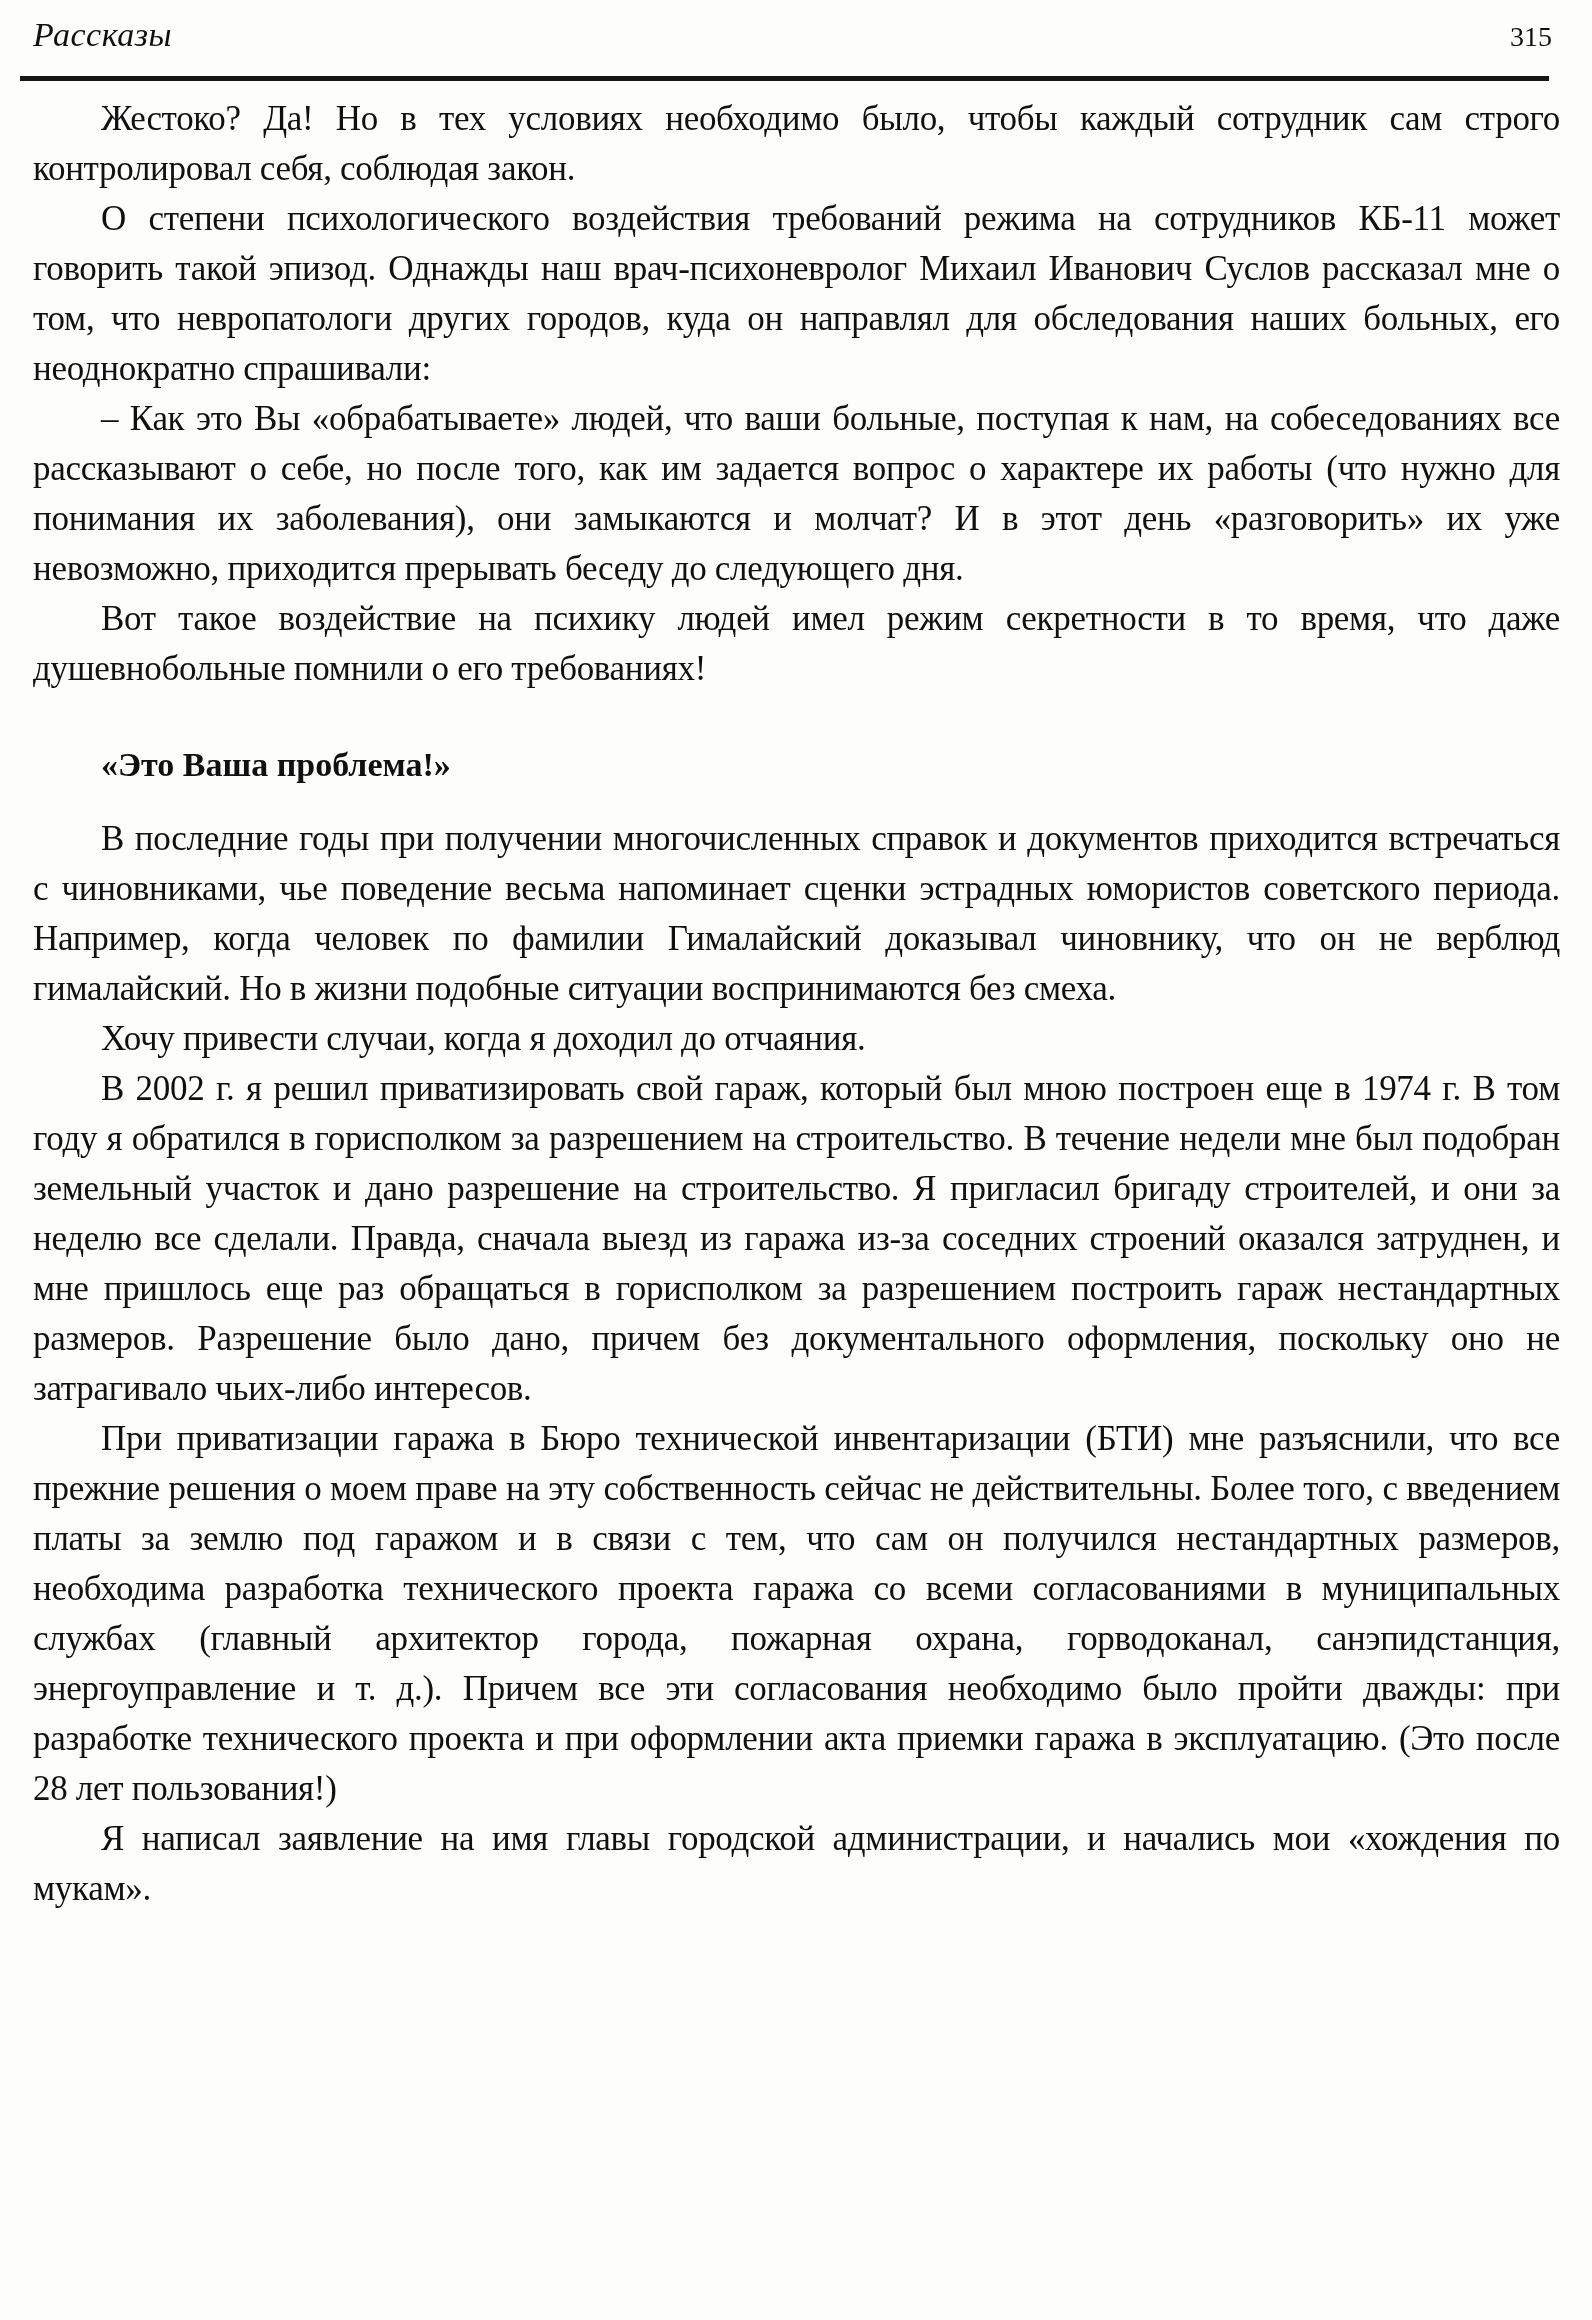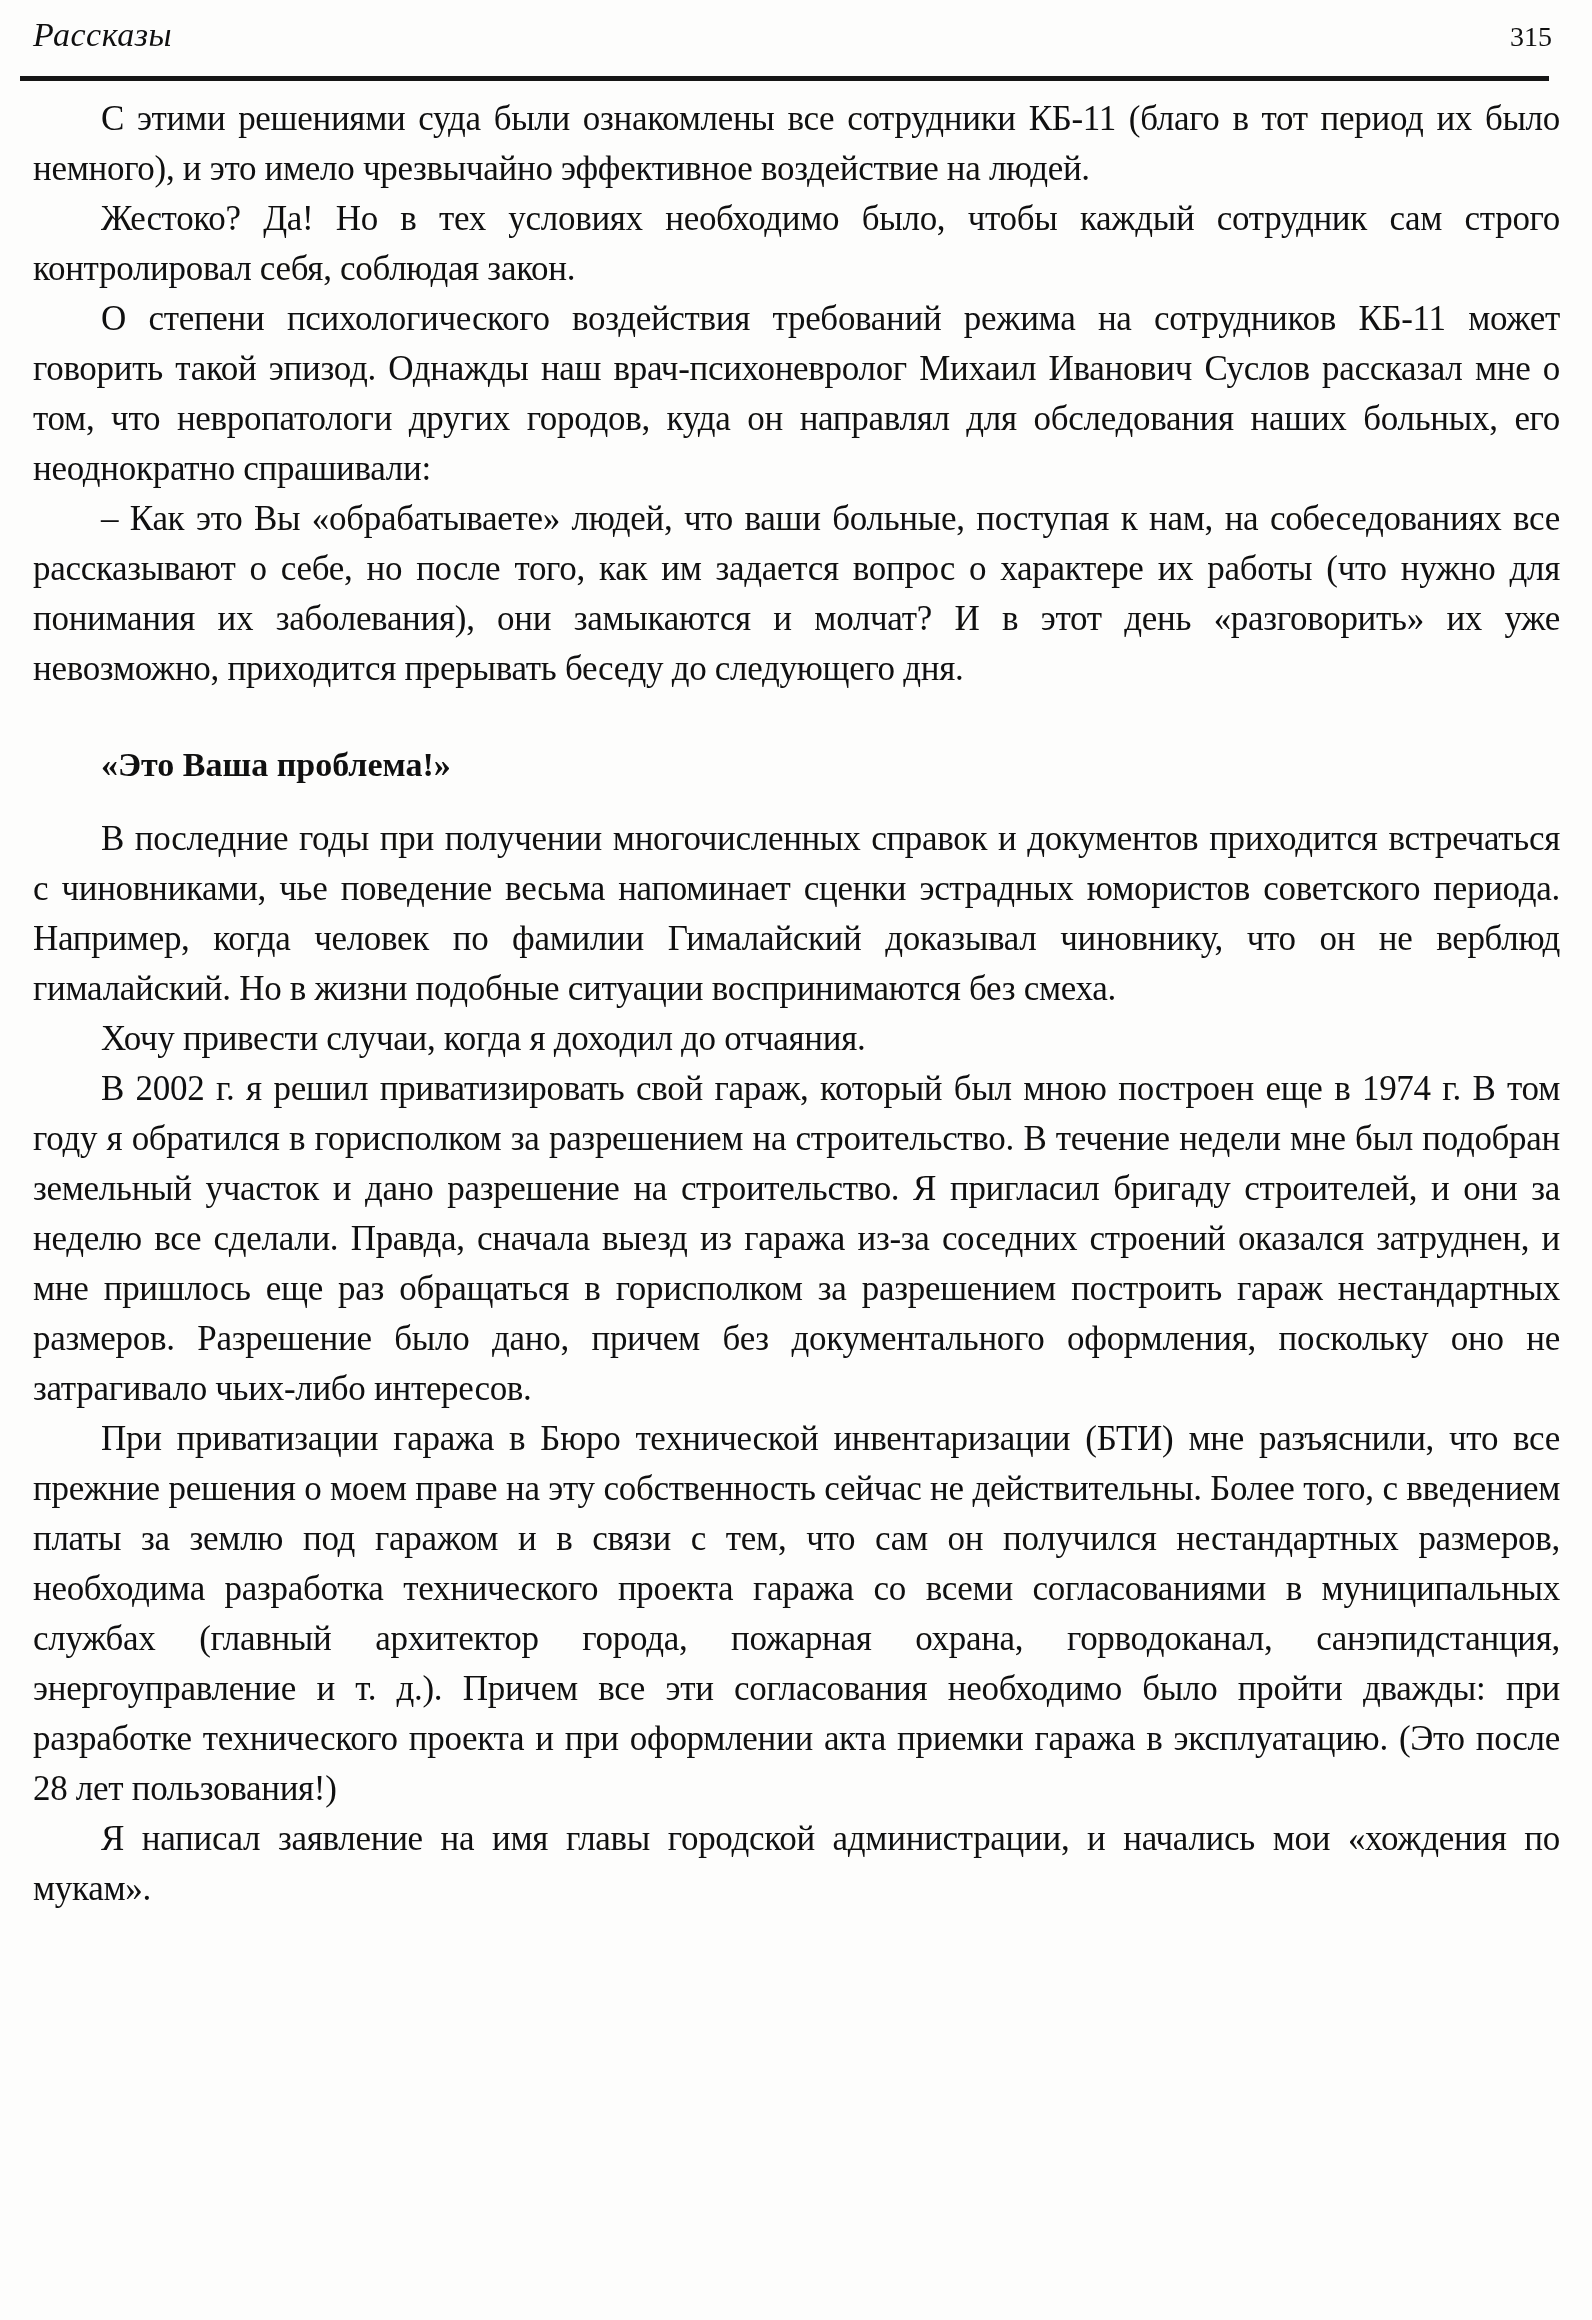--- a/index.html
+++ b/index.html
@@ -59,24 +59,24 @@
 </head>
 <body>
 
 <div class="page">
   <header class="page-header">
     <span class="running-title">Рассказы</span>
     <span class="page-number">315</span>
   </header>
   <div class="header-rule"></div>
   <main class="page-body">
-      <p class="paragraph">С этими решениями суда были ознакомлены все сотрудники КБ-11 (благо в тот период их было немного), и это имело чрезвычайно эффективное воздействие на людей.</p>
       <p class="paragraph">Жестоко? Да! Но в тех условиях необходимо было, чтобы каждый сотрудник сам строго контролировал себя, соблюдая закон.</p>
       <p class="paragraph">О степени психологического воздействия требований режима на сотрудников КБ-11 может говорить такой эпизод. Однажды наш врач-психоневролог Михаил Иванович Суслов рассказал мне о том, что невропатологи других городов, куда он направлял для обследования наших больных, его неоднократно спрашивали:</p>
       <p class="paragraph">– Как это Вы «обрабатываете» людей, что ваши больные, поступая к нам, на собеседованиях все рассказывают о себе, но после того, как им задается вопрос о характере их работы (что нужно для понимания их заболевания), они замыкаются и молчат? И в этот день «разговорить» их уже невозможно, приходится прерывать беседу до следующего дня.</p>
+      <p class="paragraph">Вот такое воздействие на психику людей имел режим секретности в то время, что даже душевнобольные помнили о его требованиях!</p>
       <h2 class="section-heading">«Это Ваша проблема!»</h2>
       <p class="paragraph">В последние годы при получении многочисленных справок и документов приходится встречаться с чиновниками, чье поведение весьма напоминает сценки эстрадных юмористов советского периода. Например, когда человек по фамилии Гималайский доказывал чиновнику, что он не верблюд гималайский. Но в жизни подобные ситуации воспринимаются без смеха.</p>
       <p class="paragraph">Хочу привести случаи, когда я доходил до отчаяния.</p>
       <p class="paragraph">В 2002 г. я решил приватизировать свой гараж, который был мною построен еще в 1974 г. В том году я обратился в горисполком за разрешением на строительство. В течение недели мне был подобран земельный участок и дано разрешение на строительство. Я пригласил бригаду строителей, и они за неделю все сделали. Правда, сначала выезд из гаража из-за соседних строений оказался затруднен, и мне пришлось еще раз обращаться в горисполком за разрешением построить гараж нестандартных размеров. Разрешение было дано, причем без документального оформления, поскольку оно не затрагивало чьих-либо интересов.</p>
       <p class="paragraph">При приватизации гаража в Бюро технической инвентаризации (БТИ) мне разъяснили, что все прежние решения о моем праве на эту собственность сейчас не действительны. Более того, с введением платы за землю под гаражом и в связи с тем, что сам он получился нестандартных размеров, необходима разработка технического проекта гаража со всеми согласованиями в муниципальных службах (главный архитектор города, пожарная охрана, горводоканал, санэпидстанция, энергоуправление и т. д.). Причем все эти согласования необходимо было пройти дважды: при разработке технического проекта и при оформлении акта приемки гаража в эксплуатацию. (Это после 28 лет пользования!)</p>
       <p class="paragraph">Я написал заявление на имя главы городской администрации, и начались мои «хождения по мукам».</p>
     </main>
 </div>
 
 

